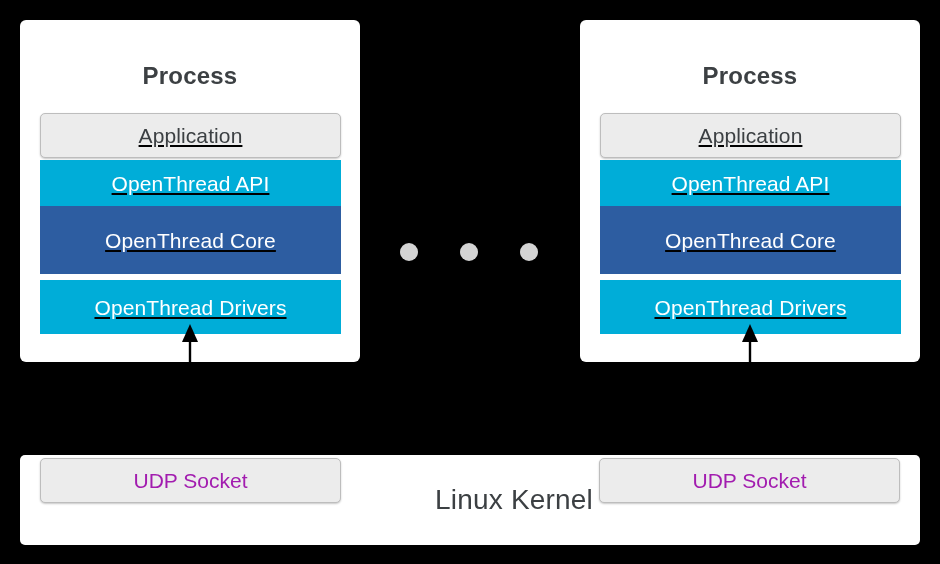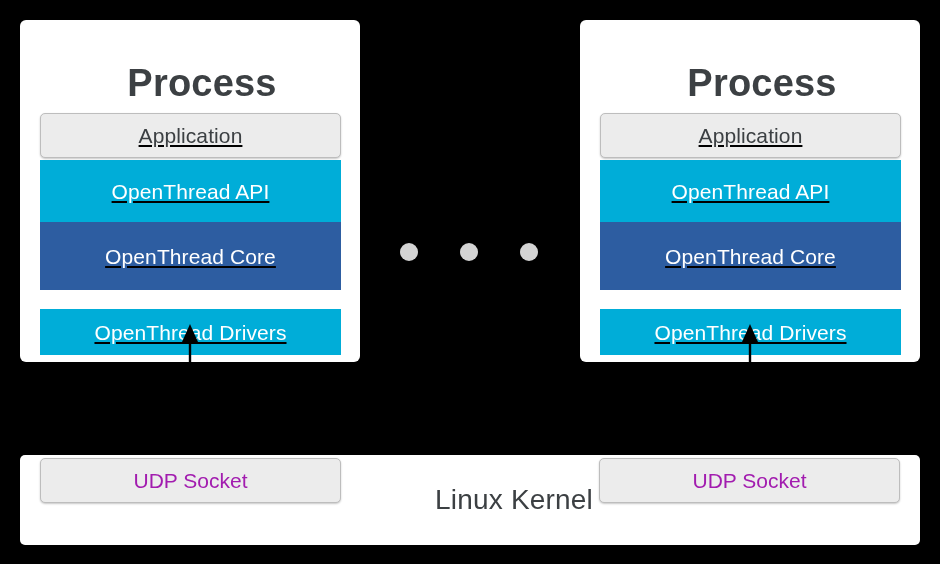--- a/index.html
+++ b/index.html
@@ -30,26 +30,25 @@
   }
   #process-left  { left: 20px; }
   #process-right { left: 580px; }
 
   .process-title {
     position: absolute;
     top: 44px;
     left: 0;
     width: 100%;
     text-align: center;
-    font-size: 38px;
+    font-size: 24px;
     font-weight: bold;
     color: #3c4043;
     letter-spacing: 0.2px;
     line-height: 1;
-    padding-left: 12px;
   }
 
   
   .layer-stack {
     position: absolute;
     left: 20px;
     top: 93px;
     width: 301px;
     text-decoration: underline;
   }
@@ -66,35 +65,35 @@
   }
   .layer-application {
     height: 45px;
     background: #ececec;
     border: 1px solid #bdbdbd;
     border-radius: 5px;
     color: #3c4043;
     box-shadow: 0 1px 2px rgba(0,0,0,0.22);
   }
   .layer-api {
-    height: 62px;
+    height: 46px;
     background: #00add8;
     color: #ffffff;
     margin-top: 2px;
   }
   .layer-core {
     height: 68px;
     background: #2d5da1;
     color: #ffffff;
   }
   .layer-drivers {
-    height: 46px;
+    height: 54px;
     background: #00add8;
     color: #ffffff;
-    margin-top: 19px;
+    margin-top: 6px;
   }
 
   
   .up-arrow {
     position: absolute;
     left: 50%;
     top: 302px;
     transform: translateX(-50%);
     width: 18px;
     height: 52px;

